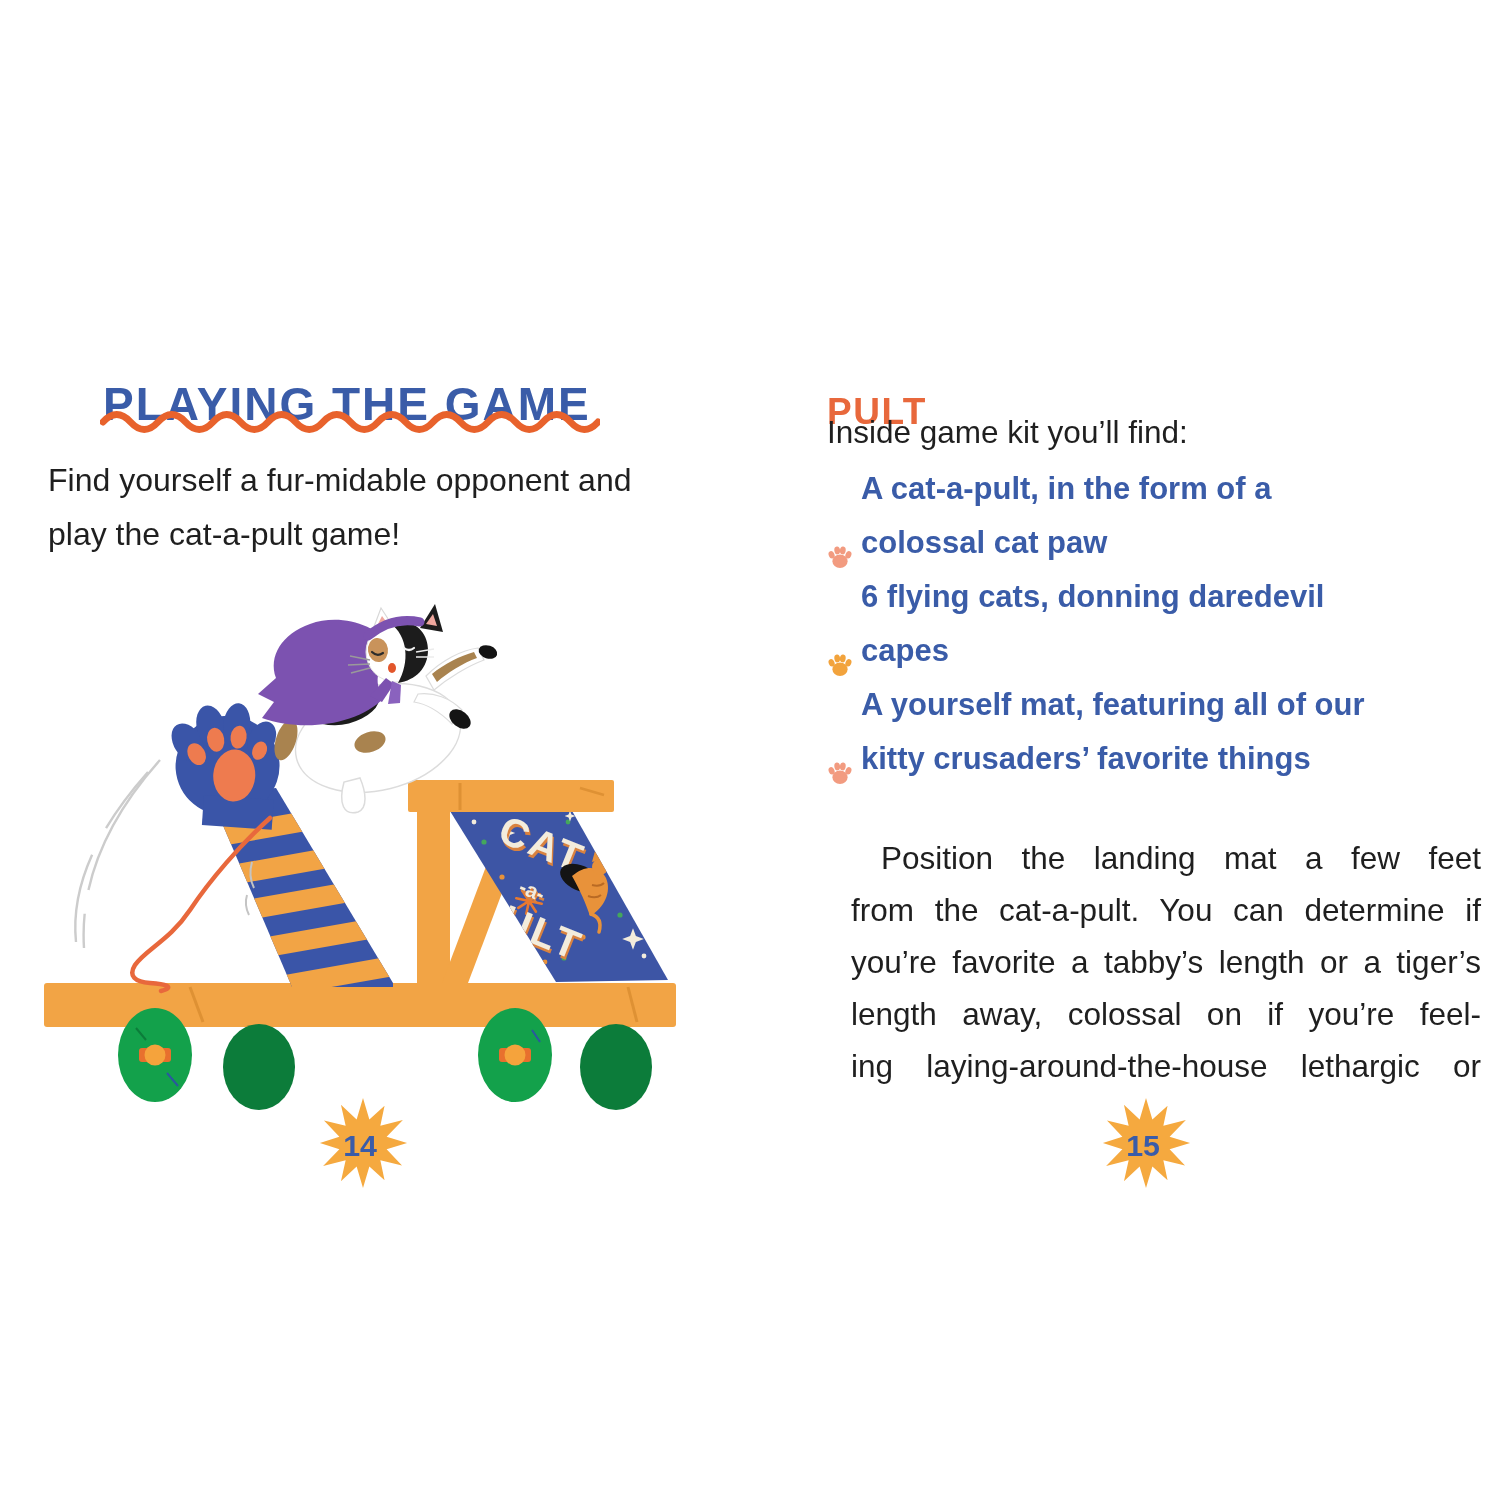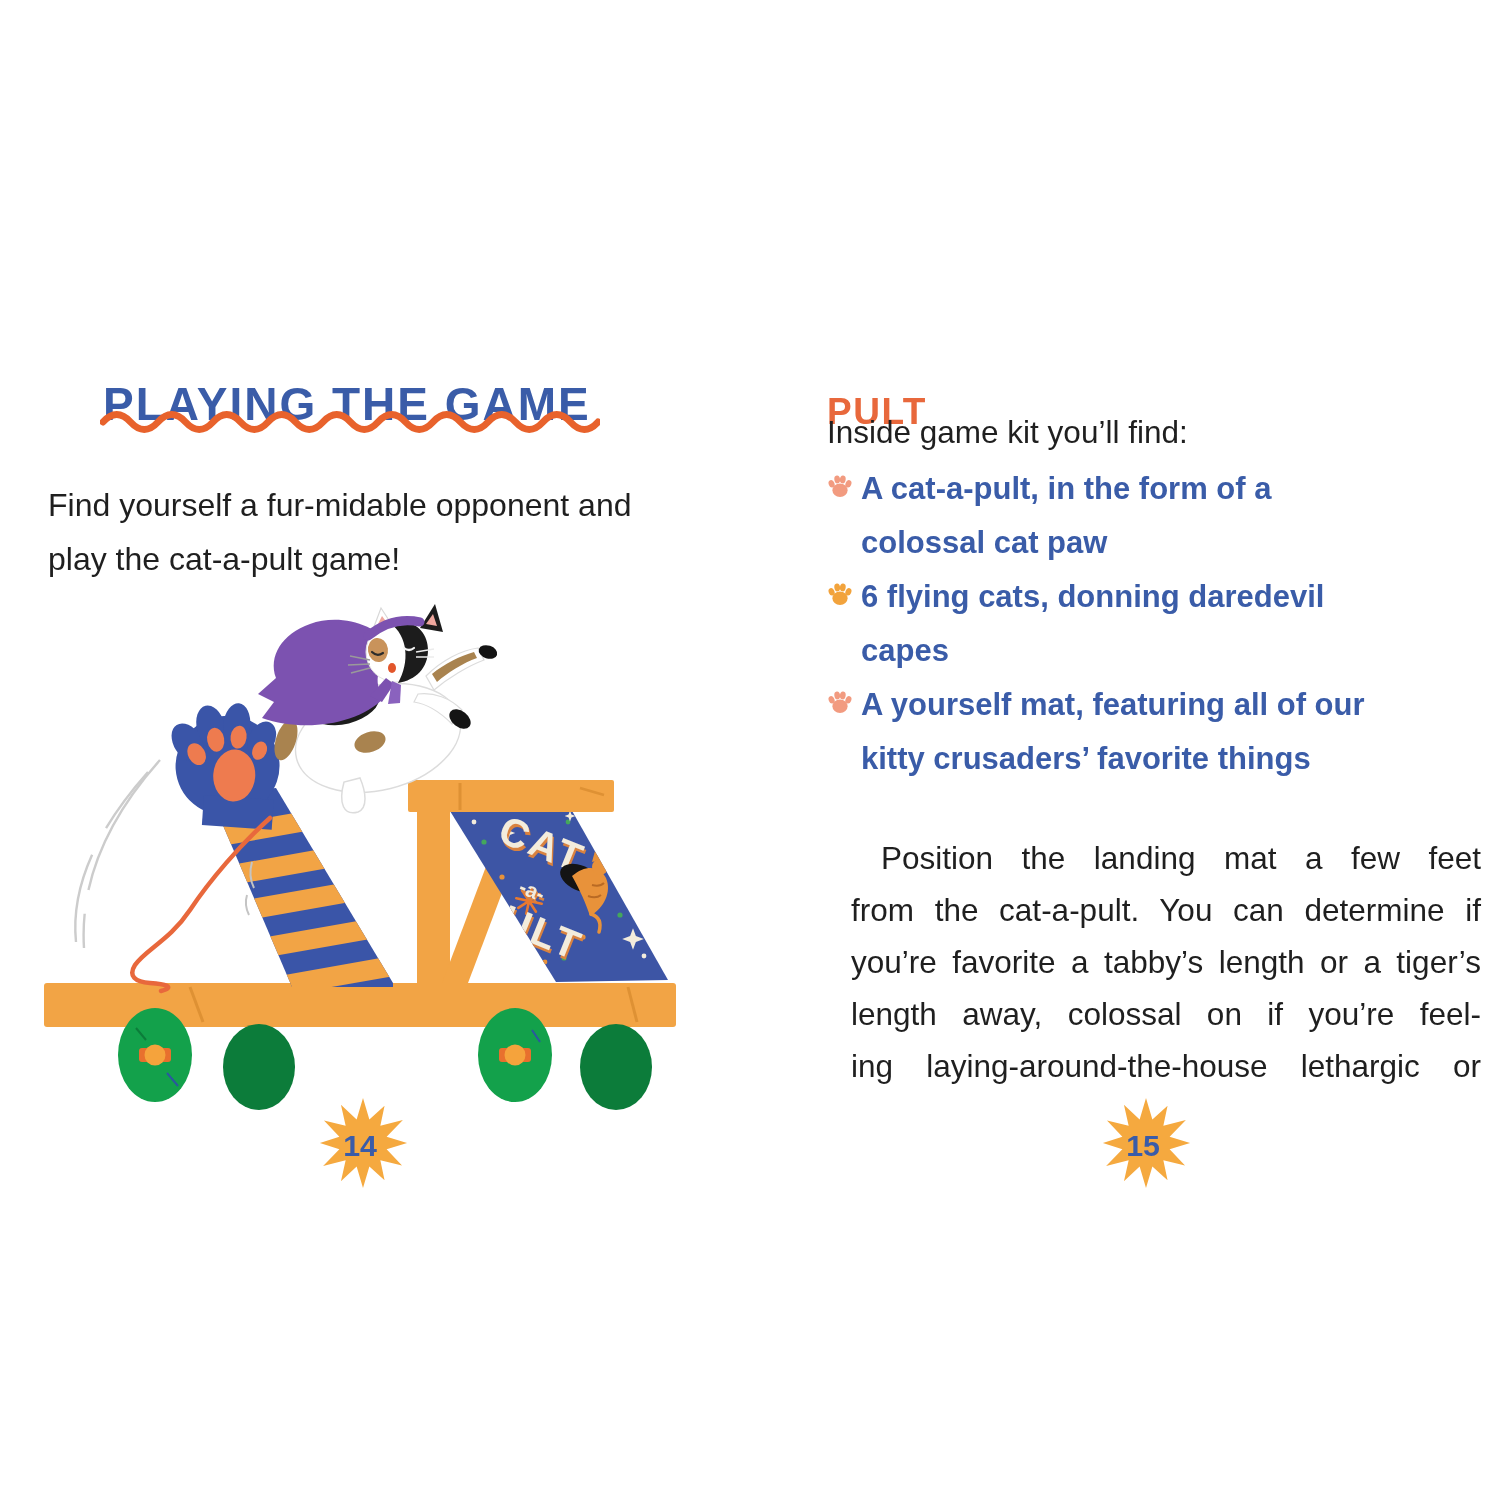--- a/index.html
+++ b/index.html
@@ -4,29 +4,29 @@
 <style>
   html,body{margin:0;padding:0;background:#ffffff;}
   .canvas{position:relative;width:1500px;height:1500px;background:#ffffff;overflow:hidden;
           font-family:"Liberation Sans", sans-serif;}
   .abs{position:absolute;}
 
   
   .page-title{left:103px;top:350px;font-size:46px;font-weight:bold;color:#3A5CA8;
               letter-spacing:2px;line-height:1;white-space:nowrap;}
   .wave-underline{left:100px;top:403px;}
-  .left-intro{left:48px;top:478px;width:665px;font-size:32px;color:#1f1f1f;line-height:54px;}
+  .left-intro{left:48px;top:453px;width:665px;font-size:32px;color:#1f1f1f;line-height:54px;}
   .illustration{left:40px;top:590px;}
 
   
   .setup-heading{left:827px;top:362px;font-size:37px;font-weight:bold;color:#E8683C;
                  letter-spacing:1.5px;line-height:1;}
   .right-intro{left:827px;top:405px;width:650px;font-size:31.5px;color:#1f1f1f;line-height:54px;}
   .kit-list{left:827px;top:462px;width:655px;}
-  .kit-item{display:flex;align-items:flex-start;}
+  .kit-item{display:flex;align-items:flex-end;}
   .kit-item .paw{flex:0 0 26px;margin:13px 8px 0 0;}
   .kit-item .item-text{font-size:31px;font-weight:bold;color:#3A5CA8;line-height:54px;}
   .paragraph{left:827px;top:832px;width:630px;font-size:31.5px;color:#1f1f1f;margin-left:24px;}
   .para-line{line-height:52px;text-align:justify;text-align-last:justify;}
   .para-line.first{padding-left:30px;}
 
   
   .page-star{width:98px;height:98px;}
   .star-left{left:314px;top:1094px;}
   .star-right{left:1097px;top:1094px;}

